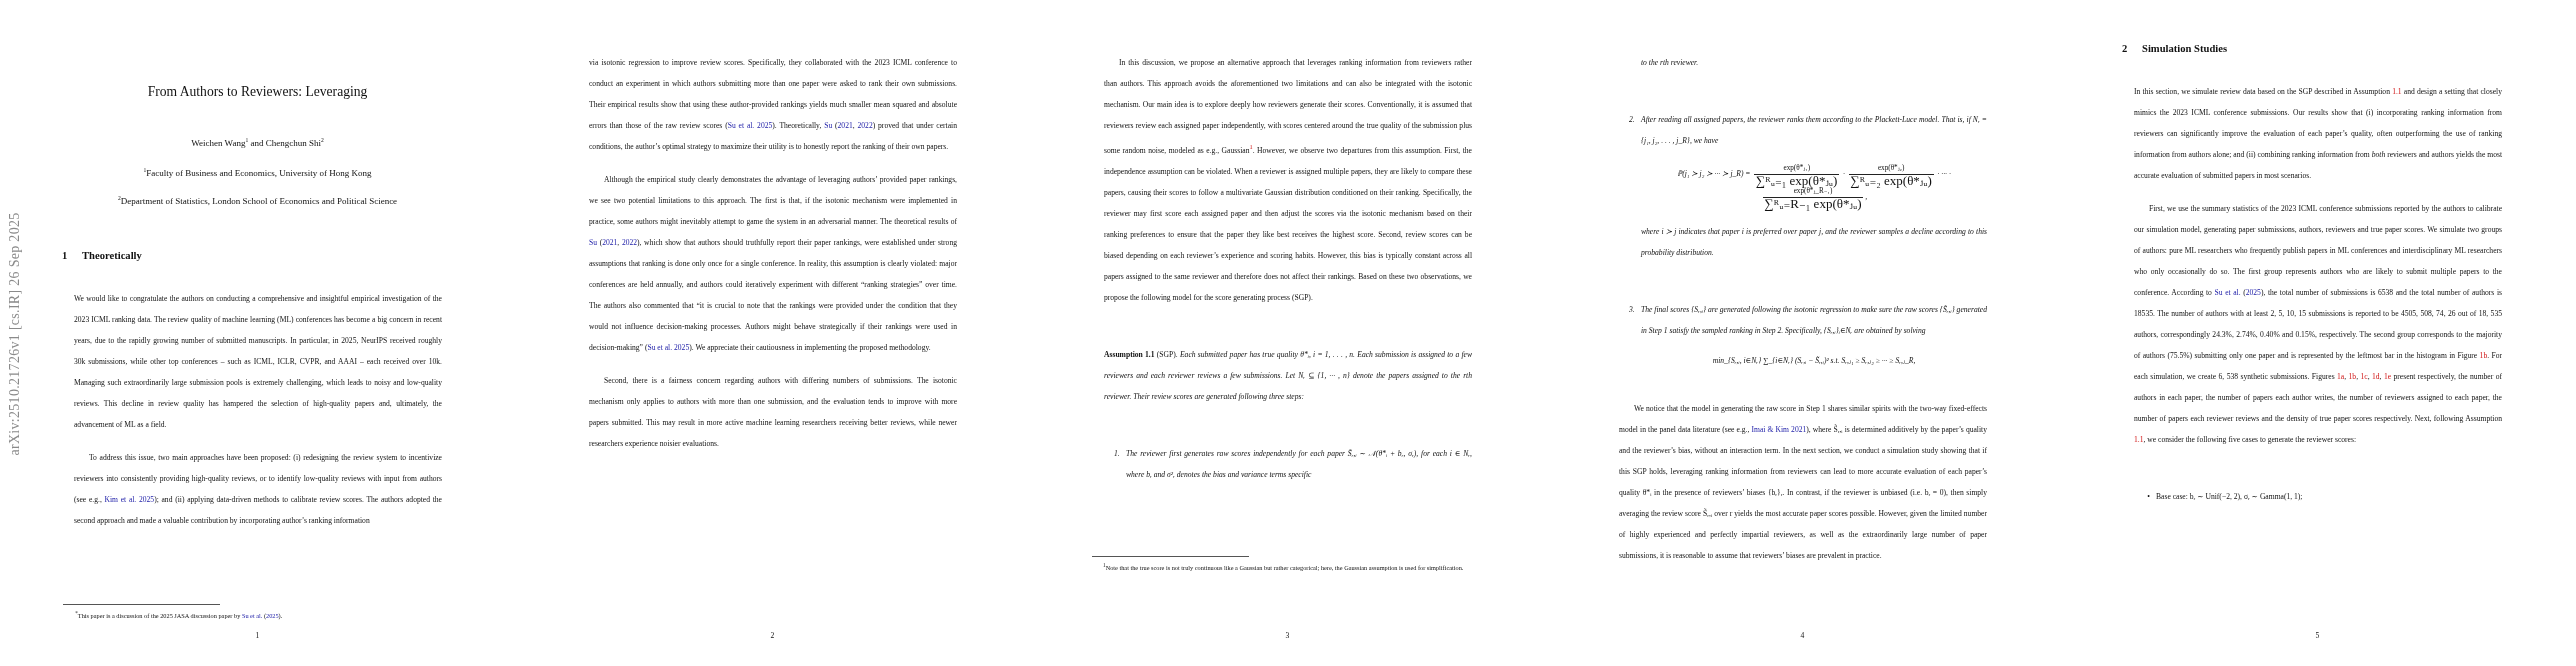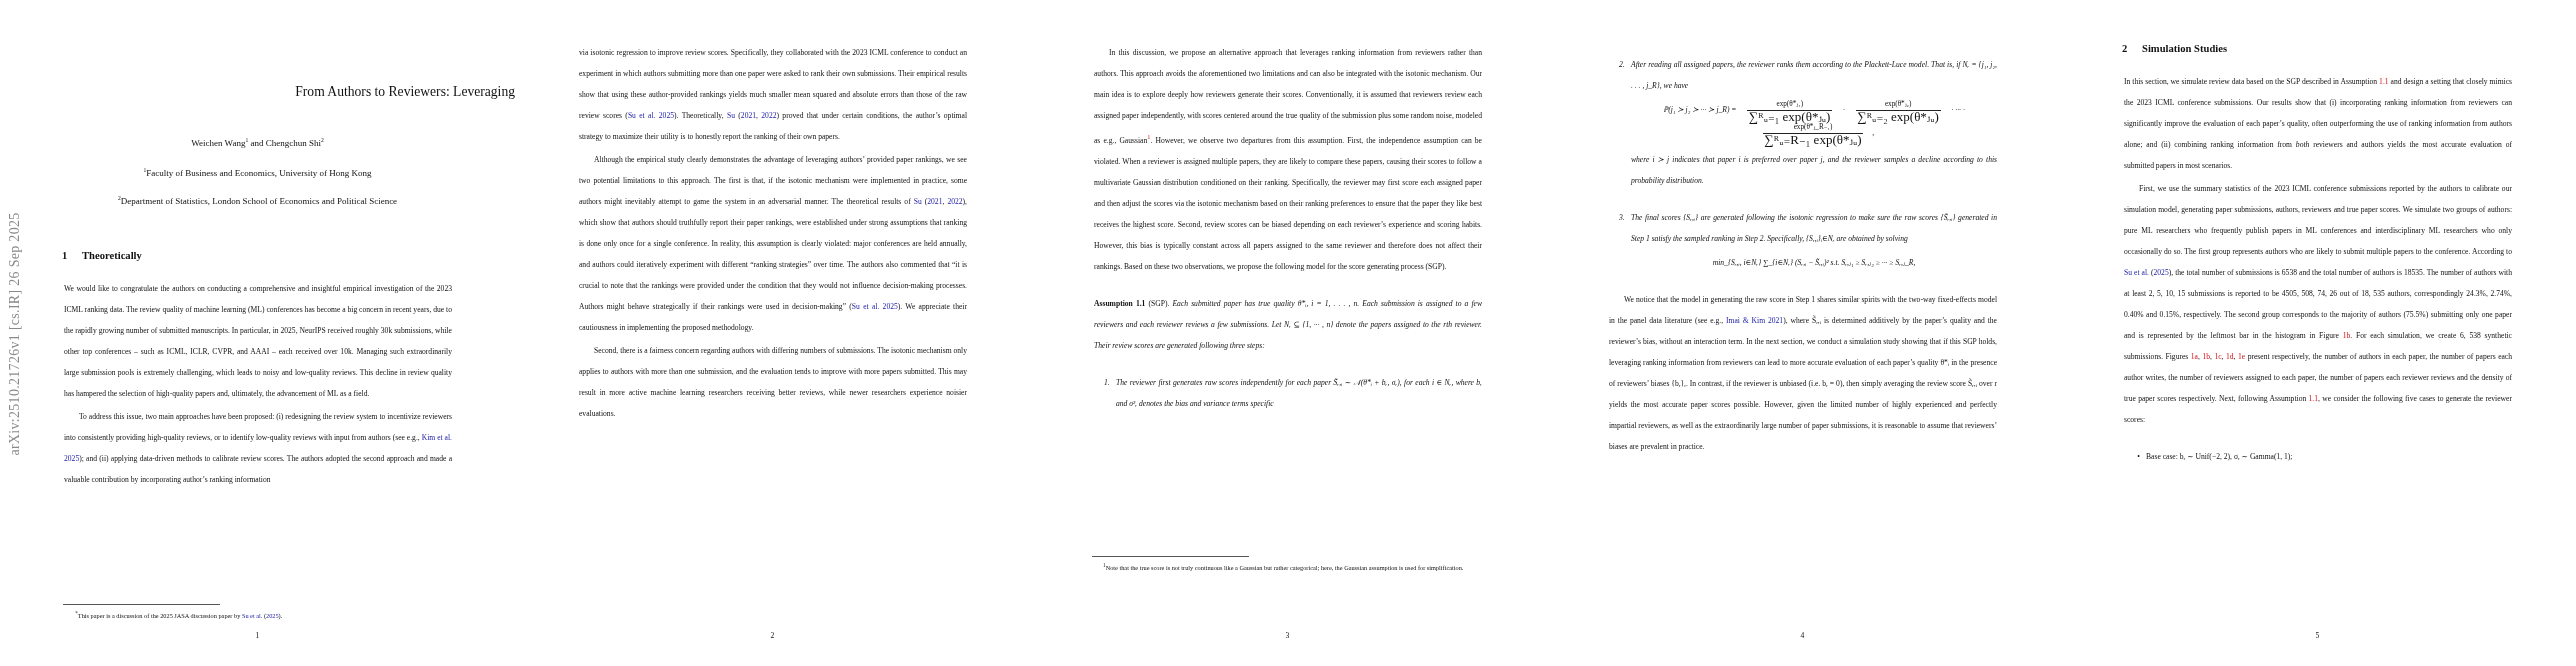--- a/index.html
+++ b/index.html
@@ -1,43 +1,43 @@
 <!DOCTYPE html>
 <html style="font-size:9px"><head>
 <meta charset="utf-8">
 <style>
   html, body { margin: 0; padding: 0; background: #ffffff; }
   body { width: 2576px; height: 667px; overflow: hidden; position: relative;
          font-family: "Liberation Serif", "DejaVu Serif", serif; color: #111; }
   .pages { display: flex; width: 2576px; height: 667px; }
   .page { position: relative; width: 515px; height: 667px; background: #fff; flex: 0 0 515px; }
   .col { position: absolute; left: 62px; width: 392px; font-size: 7.6px; line-height: 21px; text-align: justify; }
-  .col p { margin: 2px; }
+  .col p { margin: 12px; }
   .col p.indent { text-indent: 15px; }
   .gap-m { height: 12.2px; }
   .cite { color: #1a1aa6; }
   .ref { color: #d01010; }
   .it { font-style: italic; }
-  .title { position: absolute; left: 0; width: 515px; top: 82px; text-align: right; font-size: 13.6px; line-height: 19px; font-weight: normal; }
+  .title { position: absolute; left: 0; width: 515px; top: 82px; text-align: center; font-size: 13.6px; line-height: 19px; font-weight: normal; }
   .title sup { font-size: 7.2px; }
   .authors { position: absolute; left: 0; width: 515px; top: 137px; text-align: center; font-size: 9px; }
   .aff { position: absolute; left: 0; width: 515px; text-align: center; font-size: 9px; }
   .aff sup, .authors sup { font-size: 5.6px; }
   .section-h { font-size: 10.6px; font-weight: bold; line-height: 16.7px; margin: 0; }
   .section-h .num { display: inline-block; width: 20px; }
   .page-num { position: absolute; left: 0; width: 515px; text-align: center; font-size: 7.6px; }
   .fn-rule { position: absolute; height: 0.7px; width: 157px; background: #555; }
   .footnote { position: absolute; font-size: 6.3px; line-height: 19.5px; text-align: justify; }
   .arxiv { position: absolute; left: 4.4px; top: 167px; width: 22px; height: 333px; }
   .arxiv span { position: absolute; left: 50%; top: 50%; transform: translate(-50%, -50%) rotate(-90deg);
                 white-space: nowrap; font-size: 14px; color: #8a8a8a; letter-spacing: 0.3px; }
   .list-item { position: relative; padding-left: 22px; }
   .list-item .li-num { position: absolute; left: 10px; }
   .eq { text-align: center; font-style: italic; line-height: 16.7px; }
-  .eq .frac { display: inline-block; vertical-align: middle; text-align: center; margin: 0 9px; font-style: normal; }
+  .eq .frac { display: inline-block; vertical-align: middle; text-align: center; margin: 0 2px; font-style: normal; }
   .eq .frac .num { display: block; border-bottom: 0.6px solid #222; padding: 0 1.7px; font-size: 7.2px; line-height: 11px; }
   .eq .frac .den { display: block; padding: 0 1.7px; font-size: 13px; line-height: 11px; }
   .bullet { position: absolute; left: 13.3px; }
 </style>
 </head>
 <body>
 
 <div class="pages">
 
   <div class="page">
@@ -92,20 +92,21 @@
     </div>
     <div class="fn-rule" style="left:62px; top:556px"></div>
     <div class="footnote" style="left:62px; width:392px; top:556px">
       <span style="padding-left:11px"></span><sup>1</sup><span>Note that the true score is not truly continuous like a Gaussian but rather categorical; here, the Gaussian assumption is used for simplification.</span>
     </div>
     <div class="page-num" style="top:631px">3</div>
   </div>
 
   <div class="page">
     <div class="col" style="top:40px">
+      <p class="it" style="padding-left:22px">to the rth reviewer.</p>
       <div class="gap-m"></div>
       <p class="list-item it"><span class="li-num">2.</span><span>After reading all assigned papers, the reviewer ranks them according to the Plackett-Luce model. That is, if Nᵣ = {j₁, j₂, . . . , j_R}, we have</span></p>
       <div class="eq" style="padding-left:22px; margin:3.3px 0">
         <span>ℙ(j₁ ≻ j₂ ≻ ··· ≻ j_R) =</span>
         <span class="frac"><span class="num">exp(θ*ⱼ₁)</span><span class="den">∑ᴿᵤ₌₁ exp(θ*ⱼᵤ)</span></span>
         <span>·</span>
         <span class="frac"><span class="num">exp(θ*ⱼ₂)</span><span class="den">∑ᴿᵤ₌₂ exp(θ*ⱼᵤ)</span></span>
         <span>· ··· ·</span>
         <span class="frac"><span class="num">exp(θ*ⱼ_R₋₁)</span><span class="den">∑ᴿᵤ₌R₋₁ exp(θ*ⱼᵤ)</span></span><span>,</span>
       </div>

